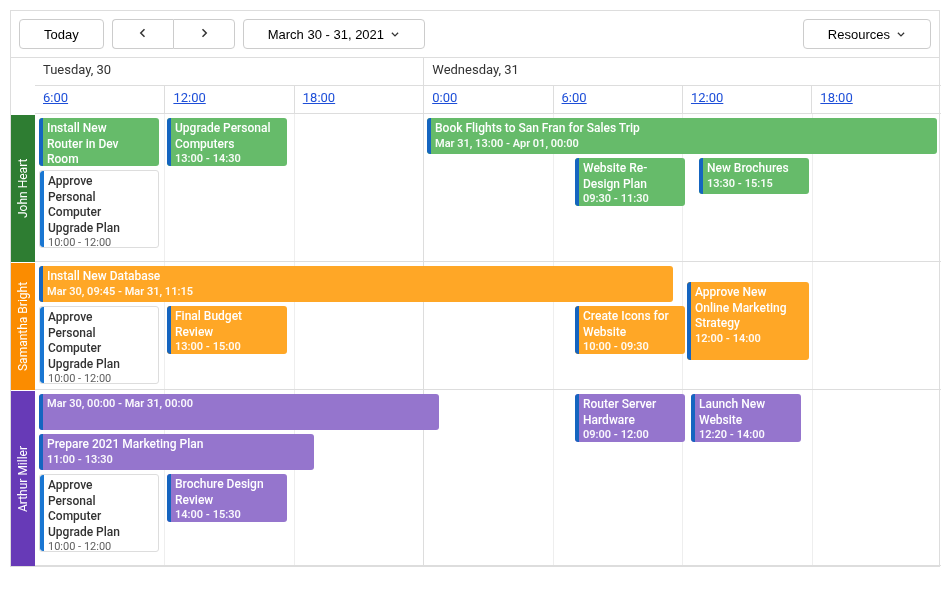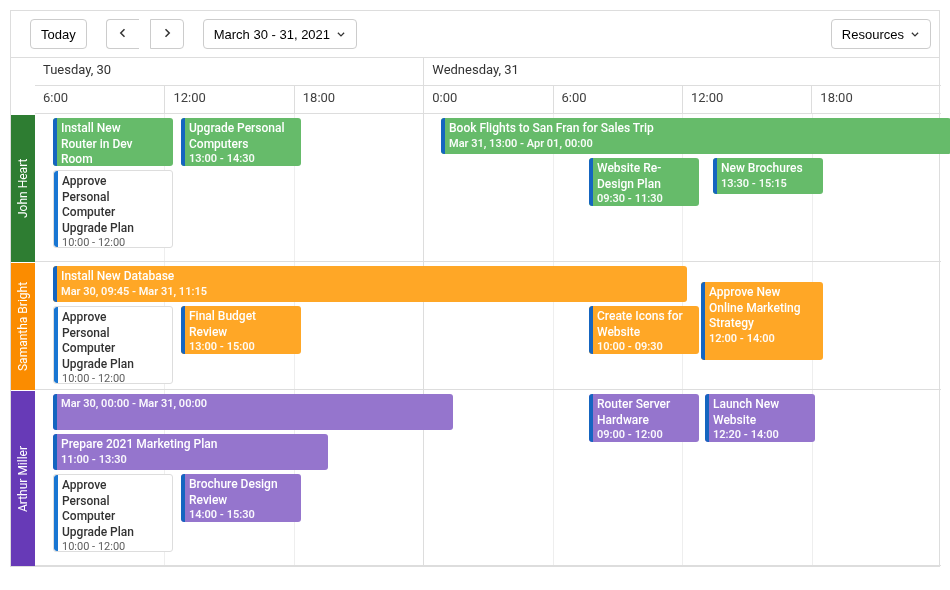--- a/index.html
+++ b/index.html
@@ -18,29 +18,28 @@
   .toolbar {
     display: flex;
     align-items: center;
     padding: 8px;
     gap: 8px;
     border-bottom: 1px solid #ddd;
   }
   .btn {
     border: 1px solid #ccc;
     background: #fff;
-    padding: 5px 10px;
+    padding: 5px 24px;
     border-radius: 4px;
     cursor: pointer;
     font-size: 13px;
     display: inline-flex;
     align-items: center;
     gap: 6px;
     height: 30px;
-    margin-left: 11px;
   }
   .btn-group { display: flex; }
   .btn-group .btn:first-child { border-radius: 4px 0 0 4px; border-right: none; }
   .btn-group .btn:last-child  { border-radius: 0 4px 4px 0; }
   .spacer { flex: 1; }
   .chev svg { width: 10px; height: 10px; }
   .arrow svg { width: 12px; height: 12px; }
 
   .layout { display: flex; }
   .resources-col {
@@ -76,21 +75,22 @@
     font-size: 13px;
     color: #333;
   }
   .header-cell:first-child { border-left: none; }
   .time-row { display: flex; height: 28px; }
   .time-cell {
     border-left: 1px solid #ddd;
     border-bottom: 1px solid #ddd;
     padding: 4px 8px;
     font-size: 13px;
-    color: #404040;
+    color: #1d4ed8;
+    text-decoration: underline;
   }
   .time-cell:first-child { border-left: none; }
 
   .body-row {
     position: relative;
     border-bottom: 1px solid #ddd;
   }
   .body-row::before {
     content: "";
     position: absolute;
@@ -118,21 +118,20 @@
 
   .appt {
     position: absolute;
     border-radius: 3px;
     color: #fff;
     font-size: 12px;
     line-height: 1.3;
     padding: 3px 16px 3px 8px;
     overflow: hidden;
     cursor: pointer;
-    margin-left: 14px;
   }
   .appt .stripe {
     position: absolute;
     left: 0; top: 0; bottom: 0;
     width: 4px;
     background: #1565c0;
     border-radius: 3px 0 0 3px;
   }
   .appt.white {
     background: #fff;

